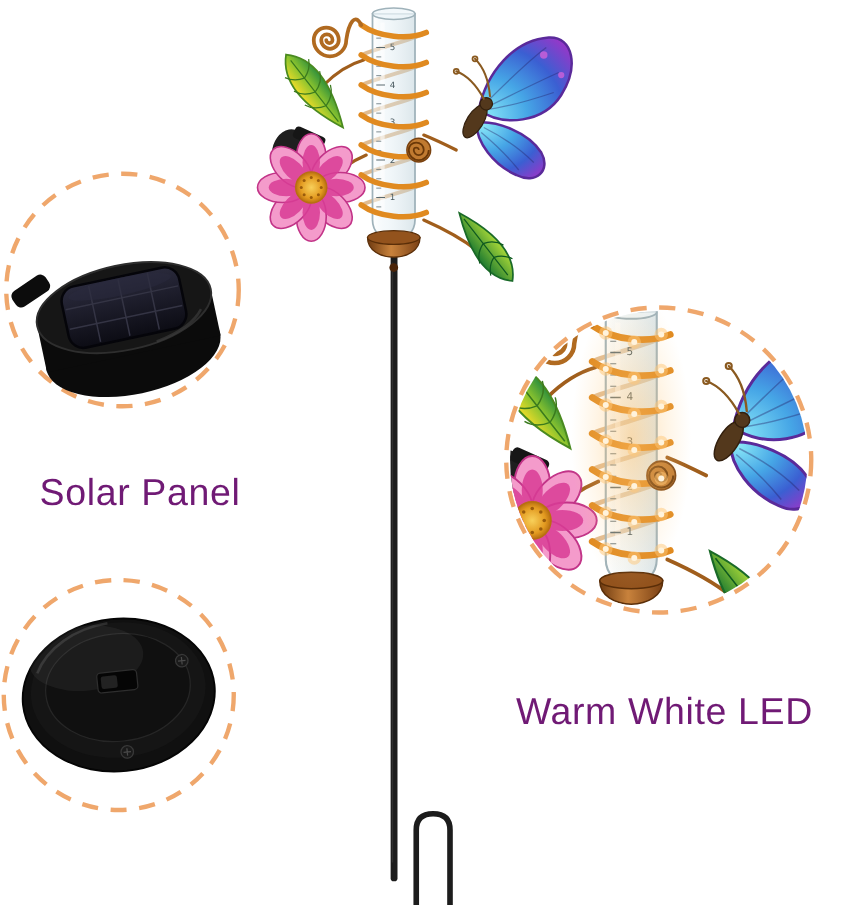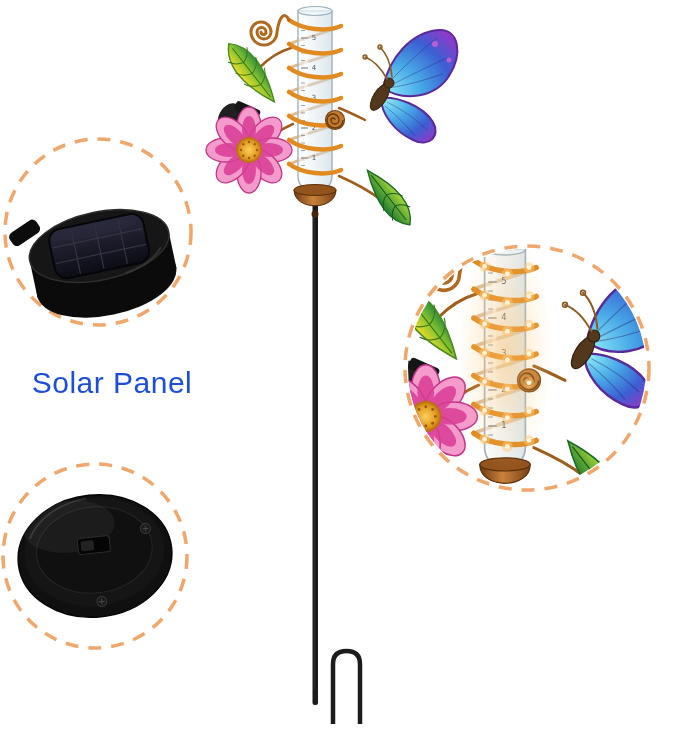--- a/index.html
+++ b/index.html
@@ -3,23 +3,24 @@
 <meta charset="utf-8">
 <style>
   html,body { margin:0; padding:0; background:#ffffff; }
   .canvas {
     position:relative; width:679px; height:730px;
     background:#ffffff; overflow:hidden;
     font-family:"Liberation Sans", sans-serif;
   }
   .scene { position:absolute; left:0; top:0; }
   .label {
-    position:absolute; color:#1d4ed8; font-size:30px;
+    position:absolute; color:#701a75; font-size:30px;
     text-align:center; letter-spacing:0.5px; white-space:nowrap;
     font-family:"Liberation Sans", sans-serif;
+    margin-top:12px;
   }
   .label-solar { left:6px;  top:366px; width:212px; }
   .label-onoff { left:10px; top:659px; width:182px; }
   .label-led   { left:384px; top:541px; width:295px; }
   .gauge-num { font-family:"DejaVu Sans", sans-serif; font-size:7px; fill:#4a5a60; }
 </style>
 </head>
 <body>
 
 <div class="canvas">
@@ -269,14 +270,15 @@
       <g fill="#1a1a1a" stroke="#383838" stroke-width="1">
         <circle cx="97" cy="602" r="5"></circle>
         <circle cx="148" cy="534" r="5"></circle>
       </g>
       <path d="M 94 602 h 6 M 97 599 v 6 M 145 534 h 6 M 148 531 v 6" stroke="#4a4a4a" stroke-width="1"></path>
     </g>
   </g>
 </svg>
 
 <div class="label label-solar">Solar Panel</div>
+<div class="label label-led">Warm White LED</div>
 
 </div>
 
 </body></html>

